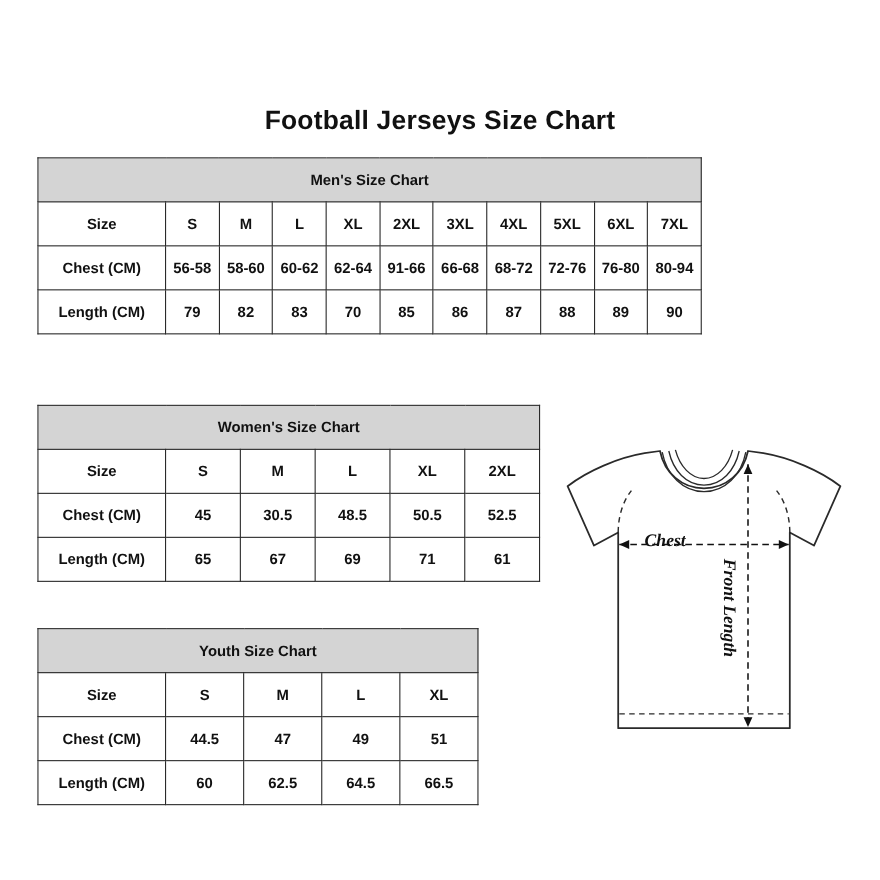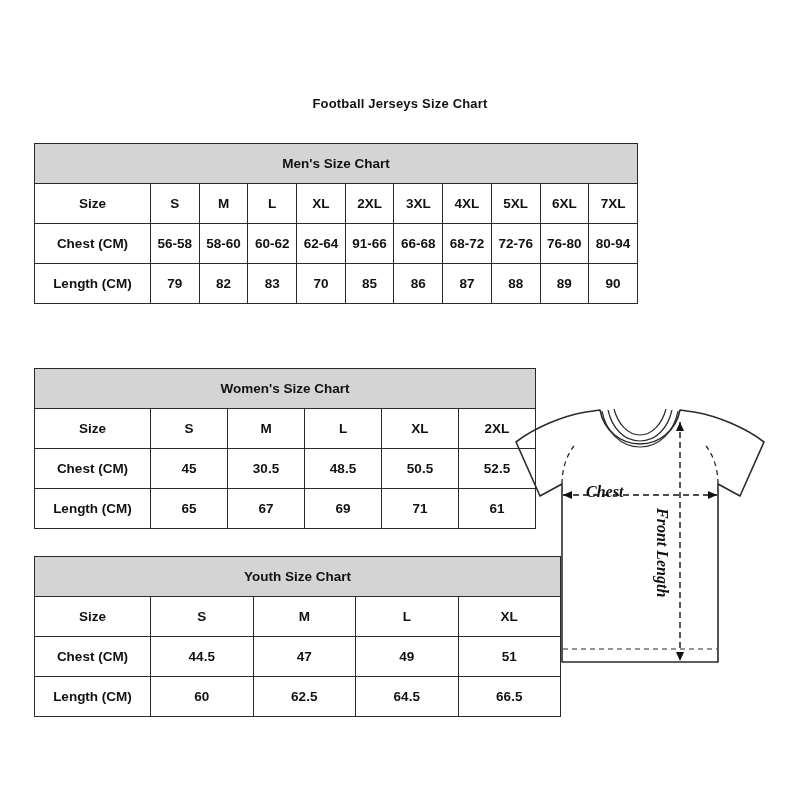--- a/index.html
+++ b/index.html
@@ -14,21 +14,21 @@
     color: #111111;
     position: relative;
     overflow: hidden;
   }
   #page-title {
     position: absolute;
     top: 96px;
     left: 0;
     width: 800px;
     text-align: center;
-    font-size: 13px;
+    font-size: 24px;
     font-weight: bold;
     letter-spacing: 0.2px;
     color: #111111;
   }
   table.size-table {
     border-collapse: collapse;
     table-layout: fixed;
     position: absolute;
     background: #ffffff;
   }
@@ -56,29 +56,29 @@
   #mens-table {
     left: 34px;
     top: 143px;
     width: 604px;
   }
   #mens-table col.label-col { width: 116px; }
   
   #womens-table {
     left: 34px;
     top: 368px;
-    width: 502px;
+    width: 457px;
     border-radius: 13px;
   }
   #womens-table col.label-col { width: 116px; }
   
   #youth-table {
     left: 34px;
-    top: 556px;
-    width: 527px;
+    top: 571px;
+    width: 401px;
     border-radius: 20px;
   }
   #youth-table col.label-col { width: 116px; }
 
   
   #shirt-diagram {
     position: absolute;
     left: 500px;
     top: 400px;
     width: 280px;

